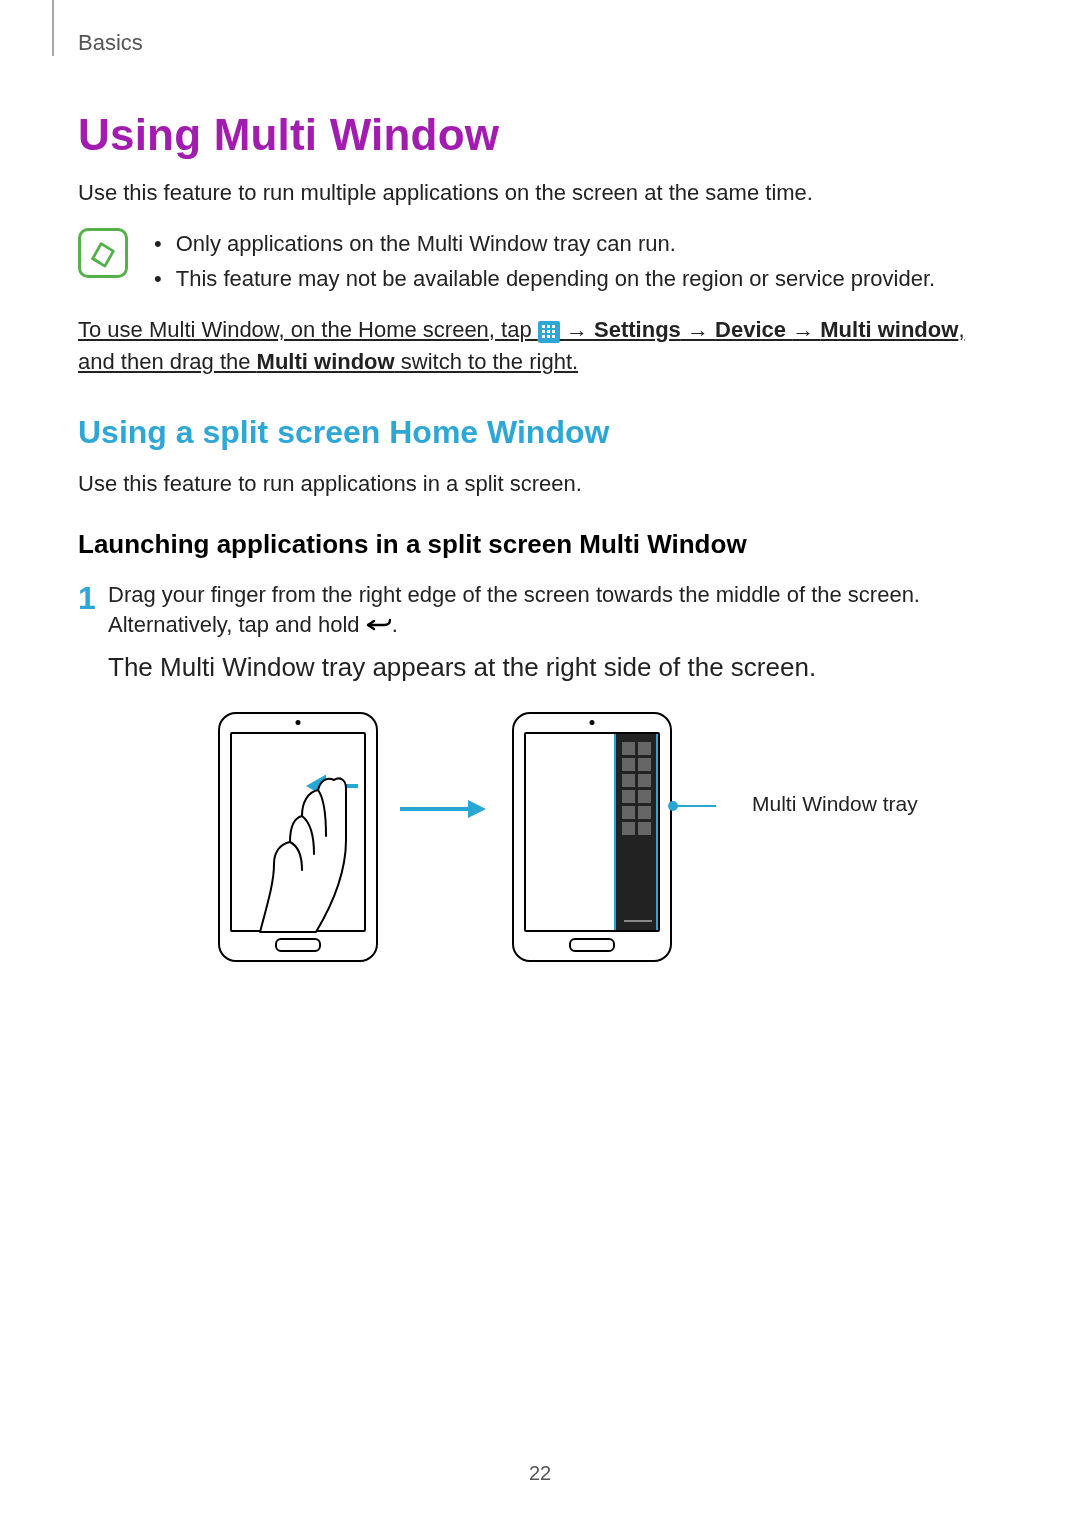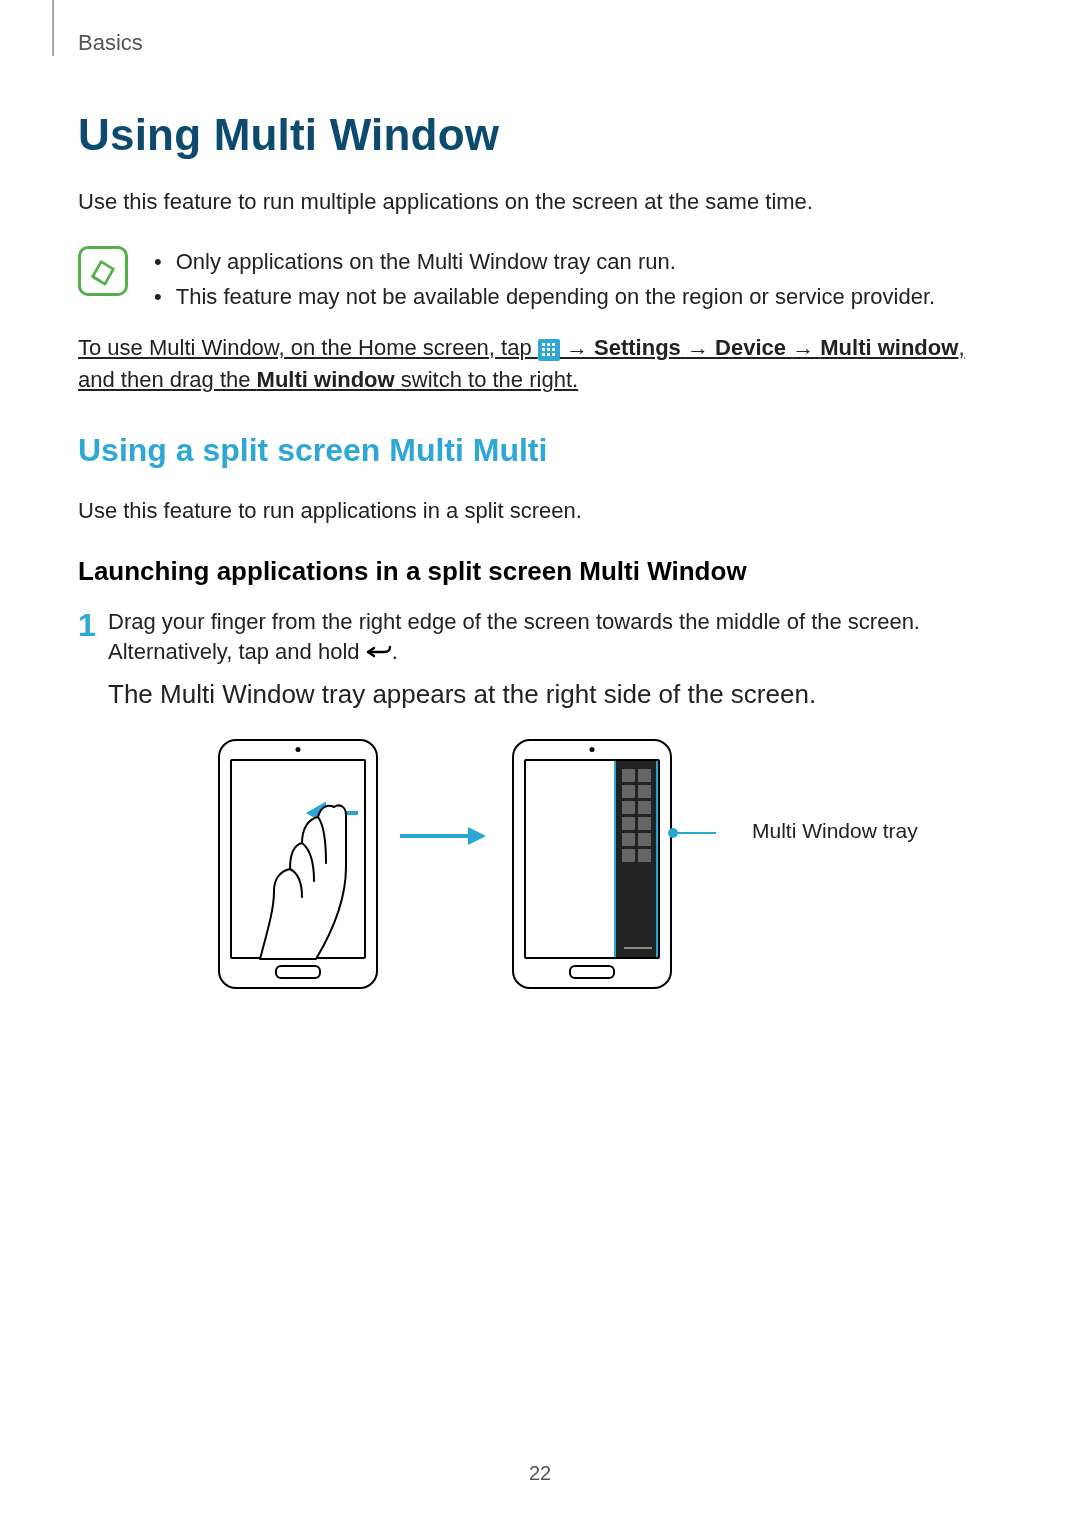--- a/index.html
+++ b/index.html
@@ -31,30 +31,30 @@
     font-size: 22px;
     color: #555;
   }
   .content {
     position: absolute;
     left: 78px;
     right: 78px;
     top: 100px;
   }
   h1.title {
-    color: #0c4a6e;
+    color: #a21caf;
     font-size: 44px;
     font-weight: 700;
     margin: 10px 0 14px 0;
     letter-spacing: 0.2px;
   }
   p.body {
     font-size: 22px;
     color: #222;
-    margin: 27px 0;
+    margin: 18px 0;
     line-height: 1.35;
   }
   .note-row {
     display: flex;
     align-items: flex-start;
     margin: 12px 0 18px 0;
   }
   .note-icon-box {
     flex: 0 0 auto;
     width: 44px;
@@ -305,21 +305,21 @@
         </svg>
       </span>
       <span> → </span>
       <b>Settings</b>
       <span> → </span>
       <b>Device</b>
       <span> → </span>
       <b>Multi window</b><span>, and then drag the </span><b>Multi window</b><span> switch to the right.</span>
     </p>
 
-    <h2 class="subtitle">Using a split screen Multi Multi</h2>
+    <h2 class="subtitle">Using a split screen Home Window</h2>
     <p class="body">Use this feature to run applications in a split screen.</p>
 
     <h3 class="section">Launching applications in a split screen Multi Window</h3>
 
     <div class="step">
       <div class="step-num">1</div>
       <div class="step-body">
         <span>Drag your finger from the right edge of the screen towards the middle of the screen. Alternatively, tap and hold </span>
         <span class="back-icon">
           <svg viewBox="0 0 26 20" fill="none" stroke="#000" stroke-width="2.3" stroke-linecap="round" stroke-linejoin="round">

